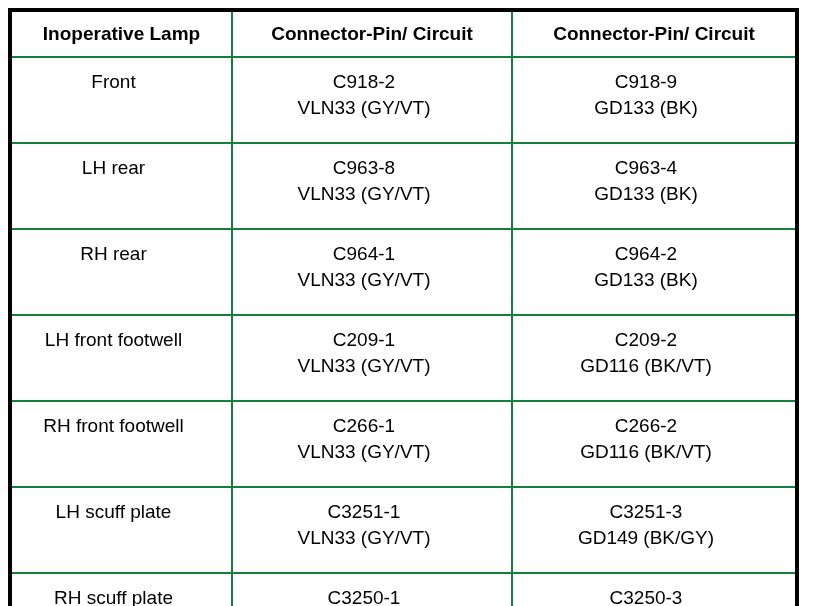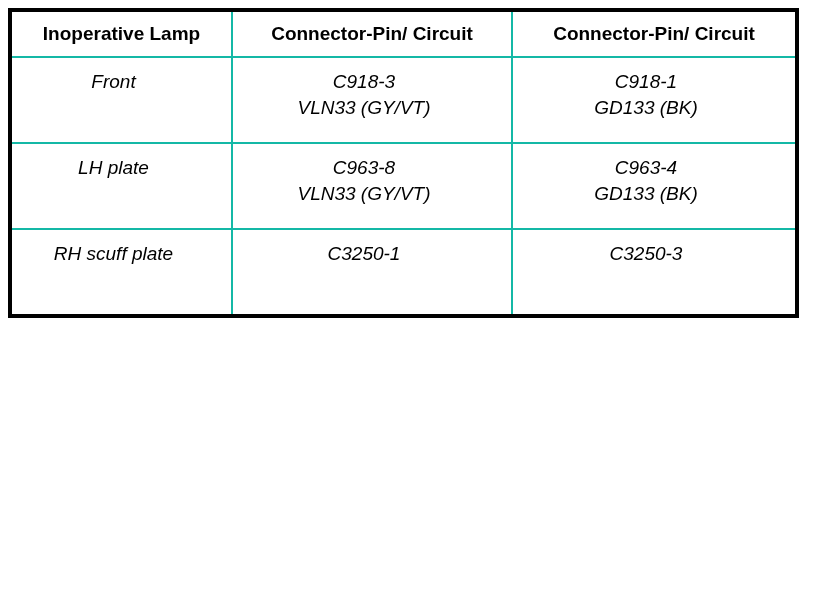--- a/index.html
+++ b/index.html
@@ -22,40 +22,39 @@
     left: 8px;
     top: 8px;
     width: 787px;
     border-collapse: collapse;
     table-layout: fixed;
     border: 4px solid #000000;
     background: #ffffff;
   }
   table.wiring th,
   table.wiring td {
-    border: 2px solid #14b8a6;
+    border: 2px solid #15803d;
     text-align: center;
     overflow: hidden;
   }
   table.wiring th {
     font-weight: bold;
     font-size: 19px;
     height: 40px;
     padding: 2px 4px;
     vertical-align: middle;
     white-space: nowrap;
   }
   table.wiring td {
     font-size: 19px;
     font-weight: normal;
     height: 73px;
     padding: 11px 20px 0 4px;
     vertical-align: top;
     line-height: 26px;
-    font-style: italic;
   }
   .cell-line {
     line-height: 26px;
     white-space: nowrap;
   }
 </style>
 </head>
 <body>
 
 <div class="page">
@@ -69,37 +68,81 @@
       <tr>
         <th>Inoperative Lamp</th>
         <th>Connector-Pin/ Circuit</th>
         <th>Connector-Pin/ Circuit</th>
       </tr>
     </thead>
     <tbody>
       <tr>
         <td>Front</td>
         <td>
-          <div class="cell-line">C918-3</div>
+          <div class="cell-line">C918-2</div>
           <div class="cell-line">VLN33 (GY/VT)</div>
         </td>
         <td>
-          <div class="cell-line">C918-1</div>
+          <div class="cell-line">C918-9</div>
           <div class="cell-line">GD133 (BK)</div>
         </td>
       </tr>
       <tr>
-        <td>LH plate</td>
+        <td>LH rear</td>
         <td>
           <div class="cell-line">C963-8</div>
           <div class="cell-line">VLN33 (GY/VT)</div>
         </td>
         <td>
           <div class="cell-line">C963-4</div>
           <div class="cell-line">GD133 (BK)</div>
+        </td>
+      </tr>
+      <tr>
+        <td>RH rear</td>
+        <td>
+          <div class="cell-line">C964-1</div>
+          <div class="cell-line">VLN33 (GY/VT)</div>
+        </td>
+        <td>
+          <div class="cell-line">C964-2</div>
+          <div class="cell-line">GD133 (BK)</div>
+        </td>
+      </tr>
+      <tr>
+        <td>LH front footwell</td>
+        <td>
+          <div class="cell-line">C209-1</div>
+          <div class="cell-line">VLN33 (GY/VT)</div>
+        </td>
+        <td>
+          <div class="cell-line">C209-2</div>
+          <div class="cell-line">GD116 (BK/VT)</div>
+        </td>
+      </tr>
+      <tr>
+        <td>RH front footwell</td>
+        <td>
+          <div class="cell-line">C266-1</div>
+          <div class="cell-line">VLN33 (GY/VT)</div>
+        </td>
+        <td>
+          <div class="cell-line">C266-2</div>
+          <div class="cell-line">GD116 (BK/VT)</div>
+        </td>
+      </tr>
+      <tr>
+        <td>LH scuff plate</td>
+        <td>
+          <div class="cell-line">C3251-1</div>
+          <div class="cell-line">VLN33 (GY/VT)</div>
+        </td>
+        <td>
+          <div class="cell-line">C3251-3</div>
+          <div class="cell-line">GD149 (BK/GY)</div>
         </td>
       </tr>
       <tr>
         <td>RH scuff plate</td>
         <td>
           <div class="cell-line">C3250-1</div>
 
         </td>
         <td>
           <div class="cell-line">C3250-3</div>

